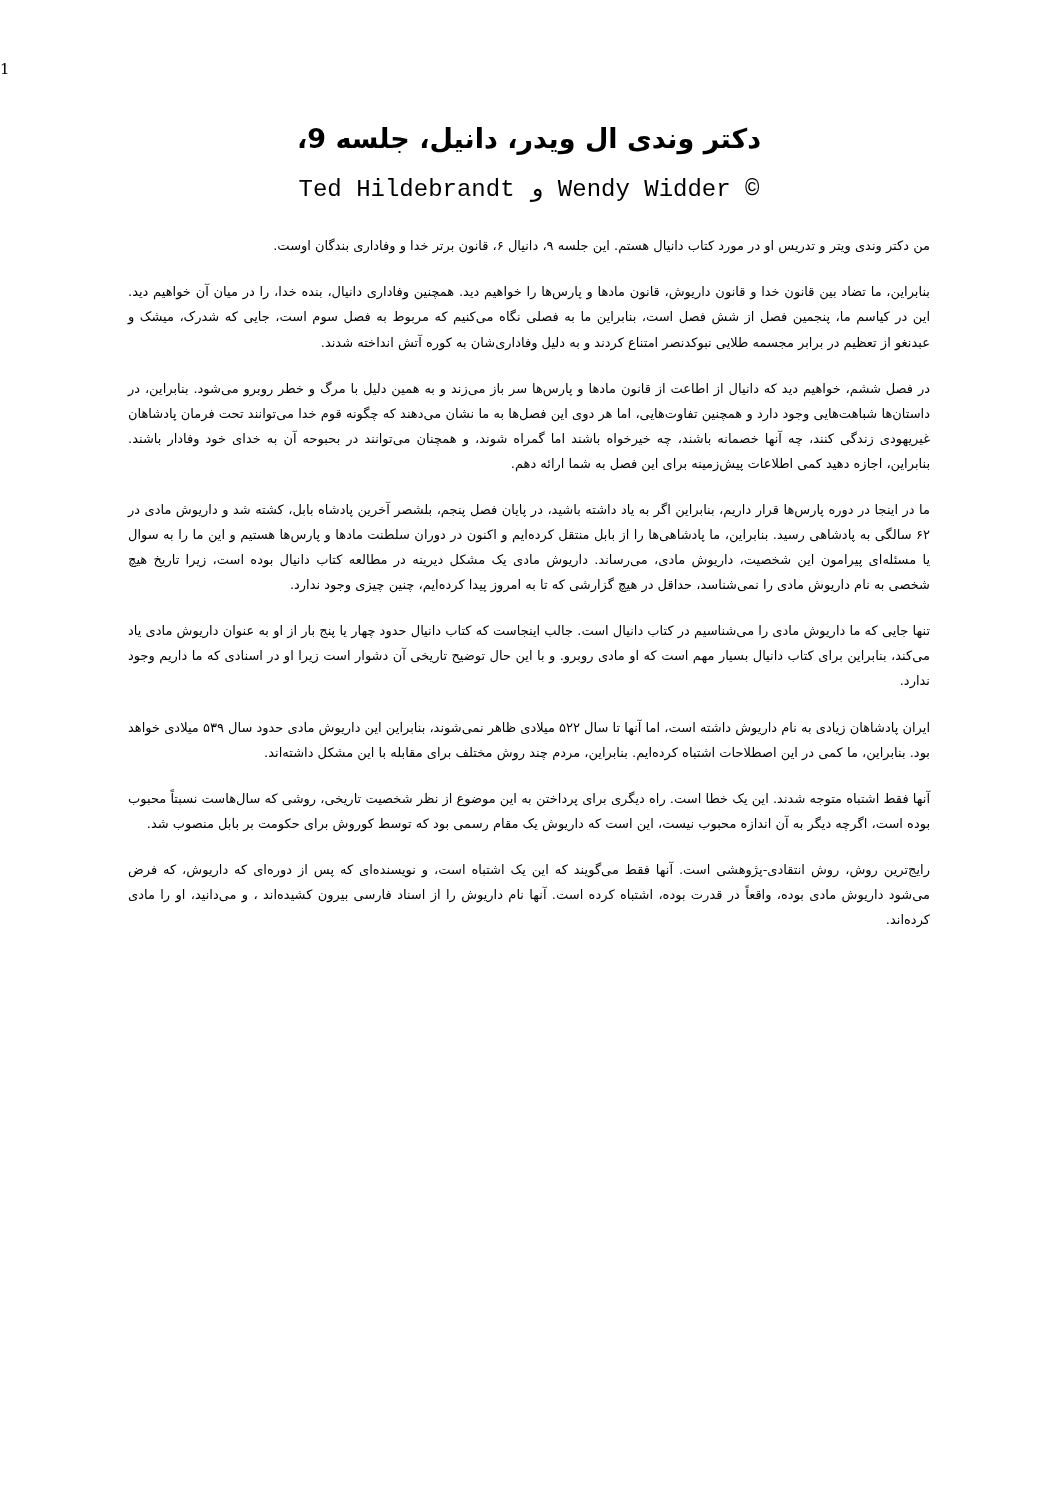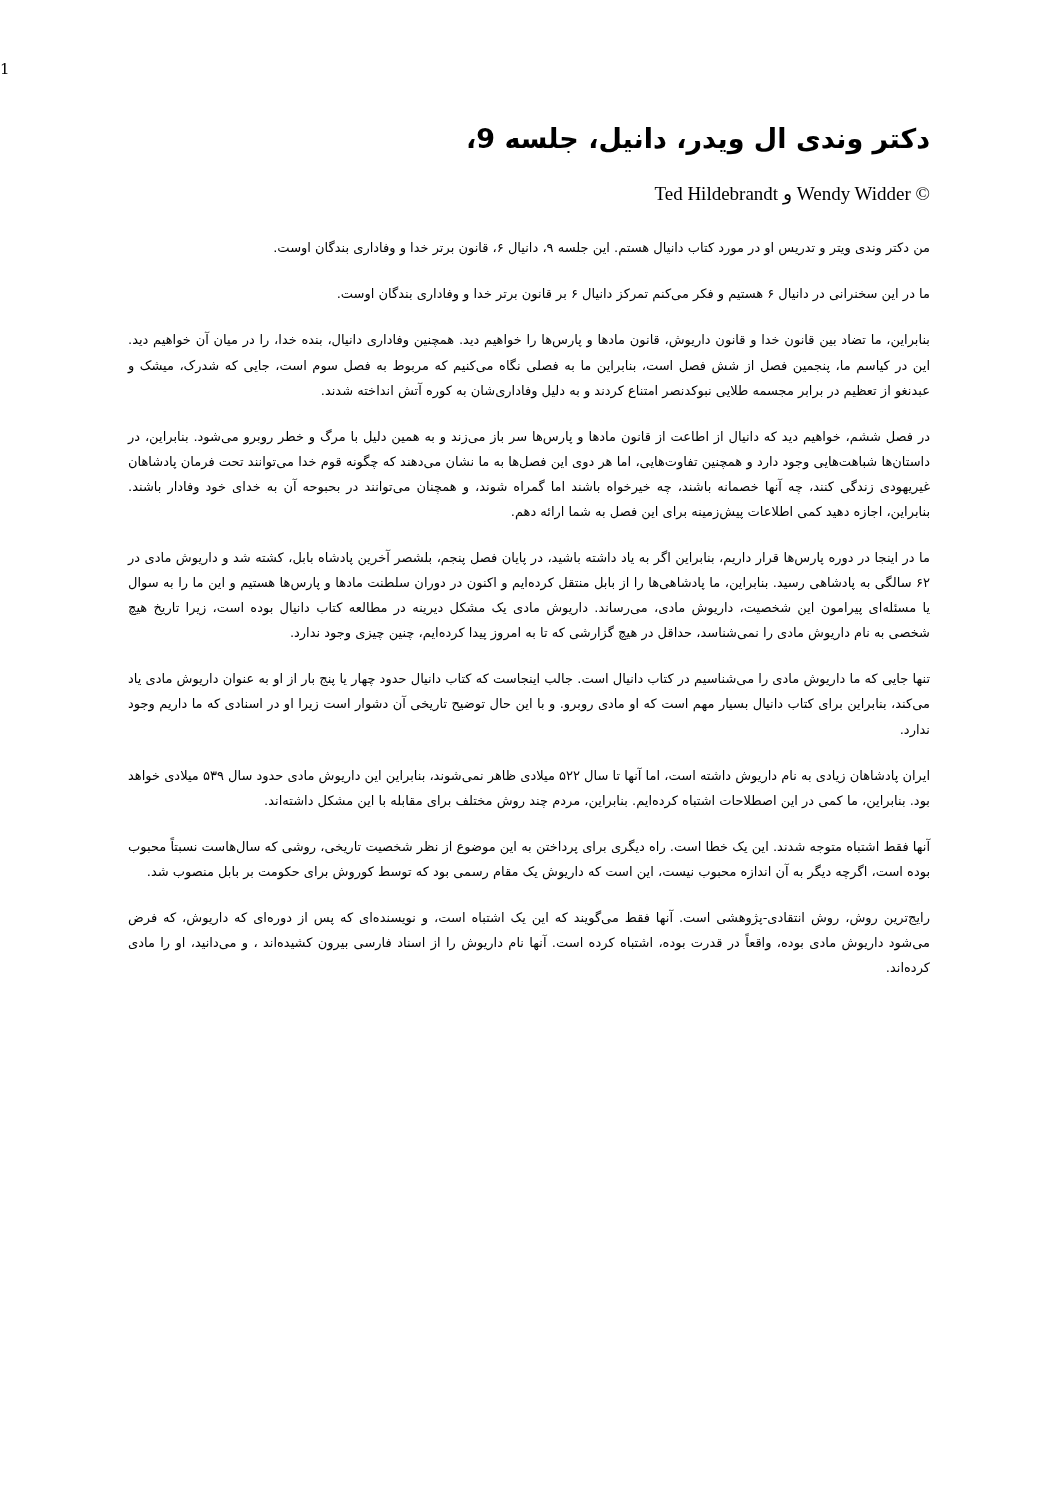--- a/index.html
+++ b/index.html
@@ -22,35 +22,36 @@
     top: 60px;
     left: 0;
     right: 128px;
     text-align: left;
     direction: ltr;
     font-size: 15px;
     font-family: "DejaVu Serif", "Liberation Serif", serif;
     color: #000;
   }
   .title-block {
+    text-align: center;
     margin-top: 62px;
   }
   .doc-title-line {
     font-size: 27px;
     font-weight: bold;
     line-height: 1.42;
     direction: rtl;
     font-family: "DejaVu Sans", "Liberation Sans", sans-serif;
     letter-spacing: 0px;
   }
   .byline {
-    margin-top: 24px;
-    font-size: 19px;
+    margin-top: 16px;
+    font-size: 24px;
     direction: rtl;
-    font-family: Liberation Serif, serif;
+    font-family: Liberation Mono, monospace;
   }
   .byline .latin {
     direction: ltr;
     unicode-bidi: isolate;
   }
   .body {
     margin-top: 30px;
     direction: rtl;
     text-align: justify;
     text-justify: inter-word;
@@ -78,21 +79,20 @@
     <div class="byline">
       <span>©</span>
       <span class="latin">Wendy Widder</span>
       <span>و</span>
       <span class="latin">Ted Hildebrandt</span>
     </div>
   </div>
 
   <div class="body">
     <p class="para">من دکتر وندی ویتر و تدریس او در مورد کتاب دانیال هستم. این جلسه ۹، دانیال ۶، قانون برتر خدا و وفاداری بندگان اوست.</p>
-    <p class="para">ما در این سخنرانی در دانیال ۶ هستیم و فکر می‌کنم تمرکز دانیال ۶ بر قانون برتر خدا و وفاداری بندگان اوست.</p>
     <p class="para">بنابراین، ما تضاد بین قانون خدا و قانون داریوش، قانون مادها و پارس‌ها را خواهیم دید. همچنین وفاداری دانیال، بنده خدا، را در میان آن خواهیم دید. این در کیاسم ما، پنجمین فصل از شش فصل است، بنابراین ما به فصلی نگاه می‌کنیم که مربوط به فصل سوم است، جایی که شدرک، میشک و عبدنغو از تعظیم در برابر مجسمه طلایی نبوکدنصر امتناع کردند و به دلیل وفاداری‌شان به کوره آتش انداخته شدند.</p>
     <p class="para">در فصل ششم، خواهیم دید که دانیال از اطاعت از قانون مادها و پارس‌ها سر باز می‌زند و به همین دلیل با مرگ و خطر روبرو می‌شود. بنابراین، در داستان‌ها شباهت‌هایی وجود دارد و همچنین تفاوت‌هایی، اما هر دوی این فصل‌ها به ما نشان می‌دهند که چگونه قوم خدا می‌توانند تحت فرمان پادشاهان غیریهودی زندگی کنند، چه آنها خصمانه باشند، چه خیرخواه باشند اما گمراه شوند، و همچنان می‌توانند در بحبوحه آن به خدای خود وفادار باشند. بنابراین، اجازه دهید کمی اطلاعات پیش‌زمینه برای این فصل به شما ارائه دهم.</p>
     <p class="para">ما در اینجا در دوره پارس‌ها قرار داریم، بنابراین اگر به یاد داشته باشید، در پایان فصل پنجم، بلشصر آخرین پادشاه بابل، کشته شد و داریوش مادی در ۶۲ سالگی به پادشاهی رسید. بنابراین، ما پادشاهی‌ها را از بابل منتقل کرده‌ایم و اکنون در دوران سلطنت مادها و پارس‌ها هستیم و این ما را به سوال یا مسئله‌ای پیرامون این شخصیت، داریوش مادی، می‌رساند. داریوش مادی یک مشکل دیرینه در مطالعه کتاب دانیال بوده است، زیرا تاریخ هیچ شخصی به نام داریوش مادی را نمی‌شناسد، حداقل در هیچ گزارشی که تا به امروز پیدا کرده‌ایم، چنین چیزی وجود ندارد.</p>
     <p class="para">تنها جایی که ما داریوش مادی را می‌شناسیم در کتاب دانیال است. جالب اینجاست که کتاب دانیال حدود چهار یا پنج بار از او به عنوان داریوش مادی یاد می‌کند، بنابراین برای کتاب دانیال بسیار مهم است که او مادی روبرو. و با این حال توضیح تاریخی آن دشوار است زیرا او در اسنادی که ما داریم وجود ندارد.</p>
     <p class="para">ایران پادشاهان زیادی به نام داریوش داشته است، اما آنها تا سال ۵۲۲ میلادی ظاهر نمی‌شوند، بنابراین این داریوش مادی حدود سال ۵۳۹ میلادی خواهد بود. بنابراین، ما کمی در این اصطلاحات اشتباه کرده‌ایم. بنابراین، مردم چند روش مختلف برای مقابله با این مشکل داشته‌اند.</p>
     <p class="para">آنها فقط اشتباه متوجه شدند. این یک خطا است. راه دیگری برای پرداختن به این موضوع از نظر شخصیت تاریخی، روشی که سال‌هاست نسبتاً محبوب بوده است، اگرچه دیگر به آن اندازه محبوب نیست، این است که داریوش یک مقام رسمی بود که توسط کوروش برای حکومت بر بابل منصوب شد.</p>
     <p class="para">رایج‌ترین روش، روش انتقادی-پژوهشی است. آنها فقط می‌گویند که این یک اشتباه است، و نویسنده‌ای که پس از دوره‌ای که داریوش، که فرض می‌شود داریوش مادی بوده، واقعاً در قدرت بوده، اشتباه کرده است. آنها نام داریوش را از اسناد فارسی بیرون کشیده‌اند ، و می‌دانید، او را مادی کرده‌اند.</p>
   </div>
 
 </div>

